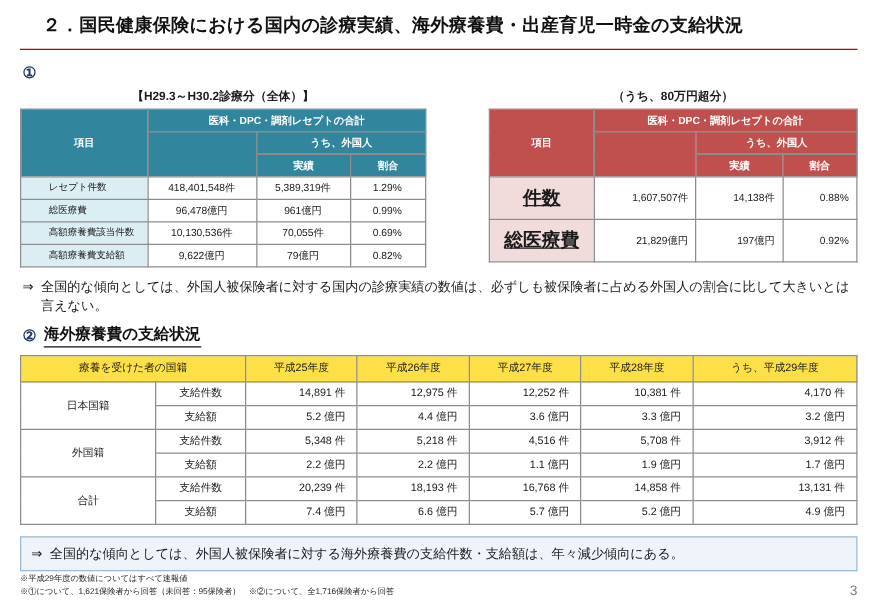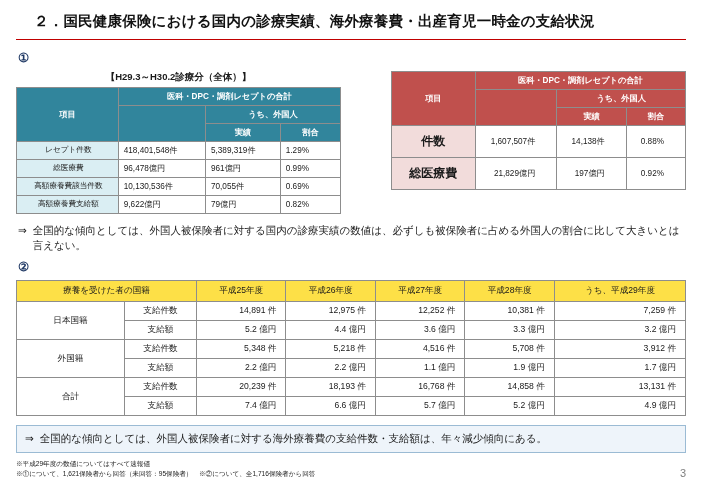--- a/index.html
+++ b/index.html
@@ -28,29 +28,29 @@
   .sec-title { font-size:12.5px; font-weight:bold; color:#111; border-bottom:1.4px solid #111; padding-bottom:1px;}
 
   
   table { border-collapse:collapse; }
   td, th { border:1px solid #8d8d8d; font-weight:normal; }
 
   
   .t1 { width:325px; font-size:8.2px; }
   .t1 th { background:#31859c; color:#fff; font-weight:bold; text-align:center; padding:3px 2px; }
   .t1 td { padding:3px 5px; }
-  .t1 .rowlabel { background:#daeef3; text-align:center; font-size:7.6px; padding-left:7px; }
-  .t1 .num { text-align:left; padding-right:6px; }
+  .t1 .rowlabel { background:#daeef3; text-align:left; font-size:7.6px; padding-left:22px; }
+  .t1 .num { text-align:center; padding-right:6px; }
 
   
   .t2 { width:295px; font-size:8.2px; }
   .t2 th { background:#c0504d; color:#fff; font-weight:bold; text-align:center; padding:3px 2px; }
   .t2 td { padding:7px 5px; }
-  .t2 .rowlabel { background:#f2dcdb; text-align:center; font-weight:bold; font-size:12px; }
-  .t2 .num { text-align:right; padding-right:21px; }
+  .t2 .rowlabel { background:#f2dcdb; text-align:center; font-weight:bold; font-size:15px;text-decoration:underline; }
+  .t2 .num { text-align:right; padding-right:6px; }
 
   .tables-row { display:flex; justify-content:space-between; align-items:flex-start; }
   .tbl-block { }
   .tbl-cap { font-size:9.5px; font-weight:bold; text-align:center; margin-bottom:3px; }
 
   
   .note { display:flex; gap:6px; font-size:10.5px; margin:9px 2px 6px 2px; line-height:1.45; }
   .note .arrow { flex:0 0 auto; }
   .note .body { flex:1 1 auto; }
 
@@ -129,20 +129,21 @@
           <td class="rowlabel">高額療養費支給額</td>
           <td class="num">9,622億円</td>
           <td class="num">79億円</td>
           <td class="num">0.82%</td>
         </tr>
       </tbody>
         </table>
     </div>
 
     <div class="tbl-block">
+      <div class="tbl-cap">（うち、80万円超分）</div>
       <table class="t2">
         <tbody>
             <tr>
           <th rowspan="3" style="width:82px;">項目</th>
           <th colspan="3">医科・DPC・調剤レセプトの合計</th>
         </tr>
         <tr>
           <th rowspan="2" style="width:80px;"></th>
           <th colspan="2">うち、外国人</th>
         </tr>
@@ -168,41 +169,42 @@
     </div>
   </div>
 
   <div class="note">
     <span class="arrow">⇒</span>
     <span class="body">全国的な傾向としては、外国人被保険者に対する国内の診療実績の数値は、必ずしも被保険者に占める外国人の割合に比して大きいとは言えない。</span>
   </div>
 
   <div class="sec-head">
     <span class="sec-num">②</span>
+    <span class="sec-title">海外療養費の支給状況</span>
   </div>
 
   <table class="t3">
     <tbody>
         <tr>
       <th colspan="2">療養を受けた者の国籍</th>
       <th>平成25年度</th>
       <th>平成26年度</th>
       <th>平成27年度</th>
       <th>平成28年度</th>
       <th>うち、平成29年度</th>
     </tr>
 
     <tr>
       <td class="country" rowspan="2">日本国籍</td>
       <td class="kind">支給件数</td>
       <td class="val">14,891 件</td>
       <td class="val">12,975 件</td>
       <td class="val">12,252 件</td>
       <td class="val">10,381 件</td>
-      <td class="val">7,259 件</td>
+      <td class="val">4,170 件</td>
     </tr>
     <tr>
       <td class="kind">支給額</td>
       <td class="val">5.2 億円</td>
       <td class="val">4.4 億円</td>
       <td class="val">3.6 億円</td>
       <td class="val">3.3 億円</td>
       <td class="val">3.2 億円</td>
     </tr>
 

